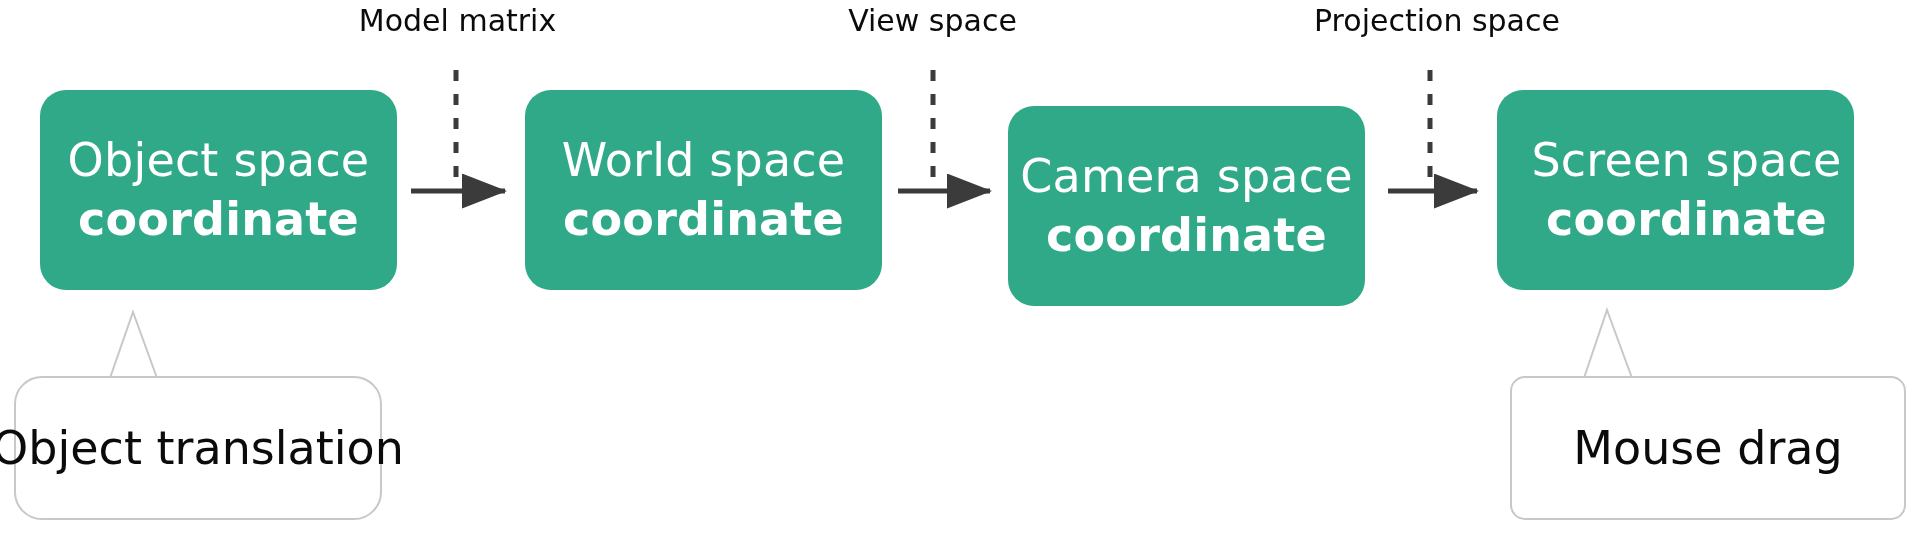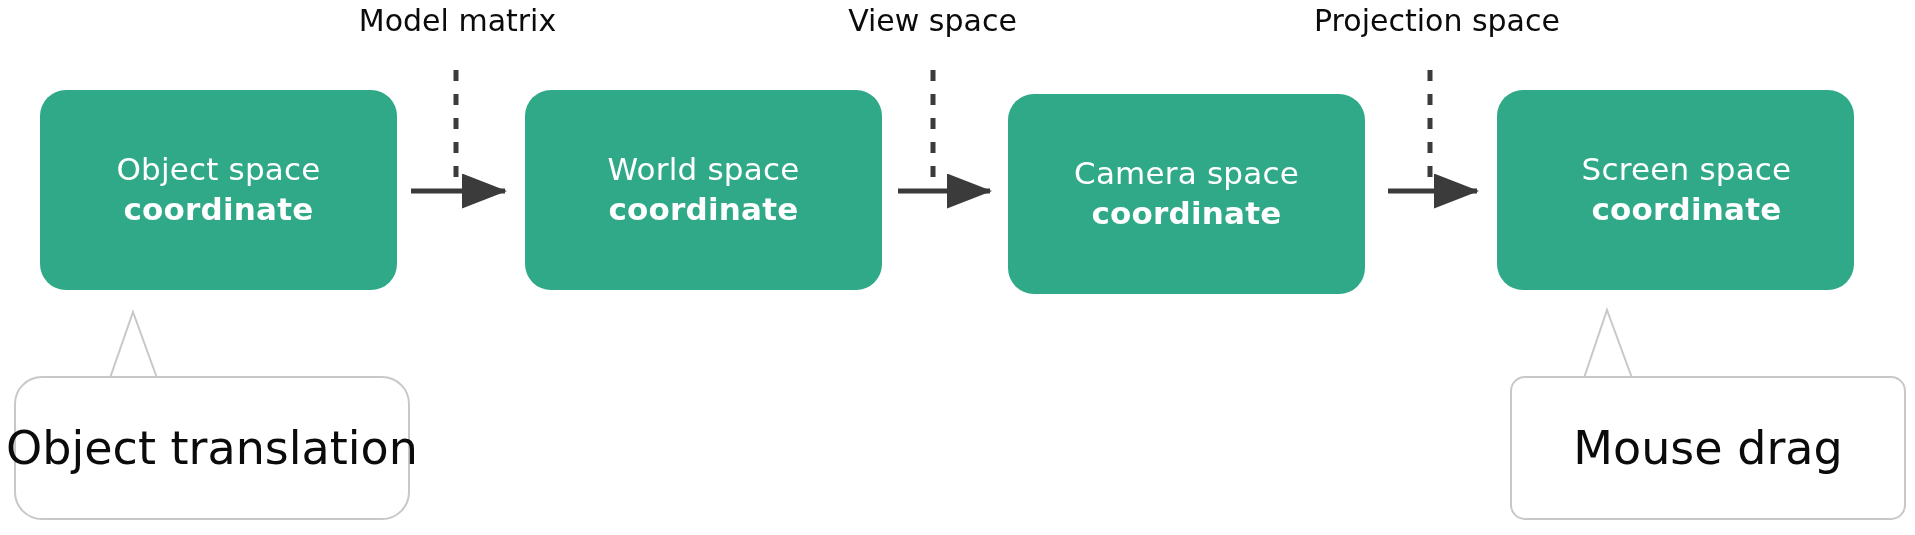--- a/index.html
+++ b/index.html
@@ -27,21 +27,21 @@
   .stage-box {
     position: absolute;
     box-sizing: border-box;
     background: #2FA987;
     border-radius: 26px;
     display: flex;
     flex-direction: column;
     align-items: center;
     justify-content: center;
     color: #ffffff;
-    font-size: 31px;
+    font-size: 46px;
     line-height: 1.28;
     letter-spacing: 0.2px;
     text-align: center;
     font-family: "DejaVu Sans", sans-serif;
   }
   .stage-box .line2 {
     display: block;
     font-weight: bold;
   }
   .matrix-label {
@@ -98,31 +98,31 @@
   <div class="stage-box" style="left:40px; top:90px; width:357px; height:200px;">
     <span>Object space</span>
     <span class="line2">coordinate</span>
   </div>
 
   <div class="stage-box" style="left:525px; top:90px; width:357px; height:200px;">
     <span>World space</span>
     <span class="line2">coordinate</span>
   </div>
 
-  <div class="stage-box" style="left:1008px; top:94px; width:357px; height:200px;">
+  <div class="stage-box" style="left:1008px; top:106px; width:357px; height:200px;">
     <span>Camera space</span>
     <span class="line2">coordinate</span>
   </div>
 
   <div class="stage-box" style="left:1497px; top:90px; width:357px; height:200px;padding-left:22px;">
     <span>Screen space</span>
     <span class="line2">coordinate</span>
   </div>
 
-  <div class="callout" style="left:14px; top:376px; width:396px; height:144px;">
+  <div class="callout" style="left:14px; top:376px; width:368px; height:144px;">
     <span>Object translation</span>
   </div>
 
   <div class="callout" style="left:1510px; top:376px; width:396px; height:144px;border-radius:15px;">
     <span>Mouse drag</span>
   </div>
 
 </div>
 
 </body></html>

